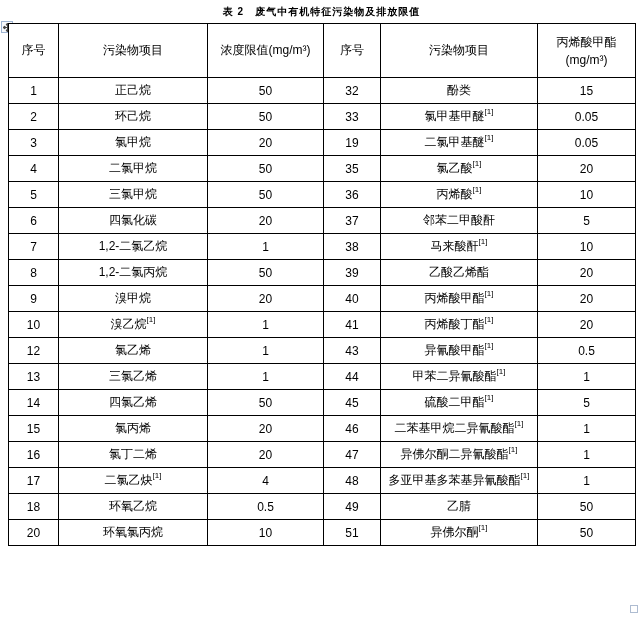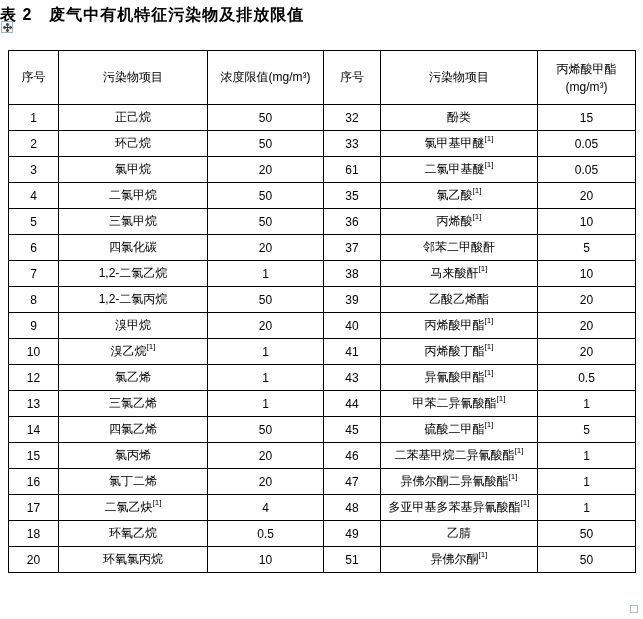--- a/index.html
+++ b/index.html
@@ -11,21 +11,22 @@
   }
   .doc {
     position: relative;
     width: 643px; height: 619px;
     background: #fff;
     overflow: hidden;
   }
   .title {
     position: absolute;
     top: 5px; left: 0; width: 100%;
-    font-size: 16px;
+    text-align: center;
+    font-size: 10px;
     font-weight: bold;
     white-space: pre;
     letter-spacing: 1px;
   }
   .move-handle {
     position: absolute;
     left: 1px; top: 21px;
     width: 12px; height: 12px;
     border: 1px solid #9db3d1;
     background: #f6f8fb;
@@ -38,21 +39,21 @@
     position: absolute;
     left: 630px; top: 605px;
     width: 8px; height: 8px;
     border: 1px solid #aebcd1;
     background: #fff;
     box-sizing: border-box;
     cursor: nwse-resize;
   }
   table.pollutants {
     position: absolute;
-    left: 8px; top: 50px;
+    left: 8px; top: 23px;
     width: 627px;
     border-collapse: collapse;
     table-layout: fixed;
     background: #fff;
   }
   table.pollutants th, table.pollutants td {
     border: 1px solid #000;
     text-align: center;
     vertical-align: middle;
     font-size: 12px;
@@ -130,21 +131,21 @@
           <td>环己烷</td>
           <td>50</td>
           <td>33</td>
           <td>氯甲基甲醚<sup class="fn">[1]</sup></td>
           <td>0.05</td>
         </tr>
         <tr>
           <td>3</td>
           <td>氯甲烷</td>
           <td>20</td>
-          <td>61</td>
+          <td>19</td>
           <td>二氯甲基醚<sup class="fn">[1]</sup></td>
           <td>0.05</td>
         </tr>
         <tr>
           <td>4</td>
           <td>二氯甲烷</td>
           <td>50</td>
           <td>35</td>
           <td>氯乙酸<sup class="fn">[1]</sup></td>
           <td>20</td>

